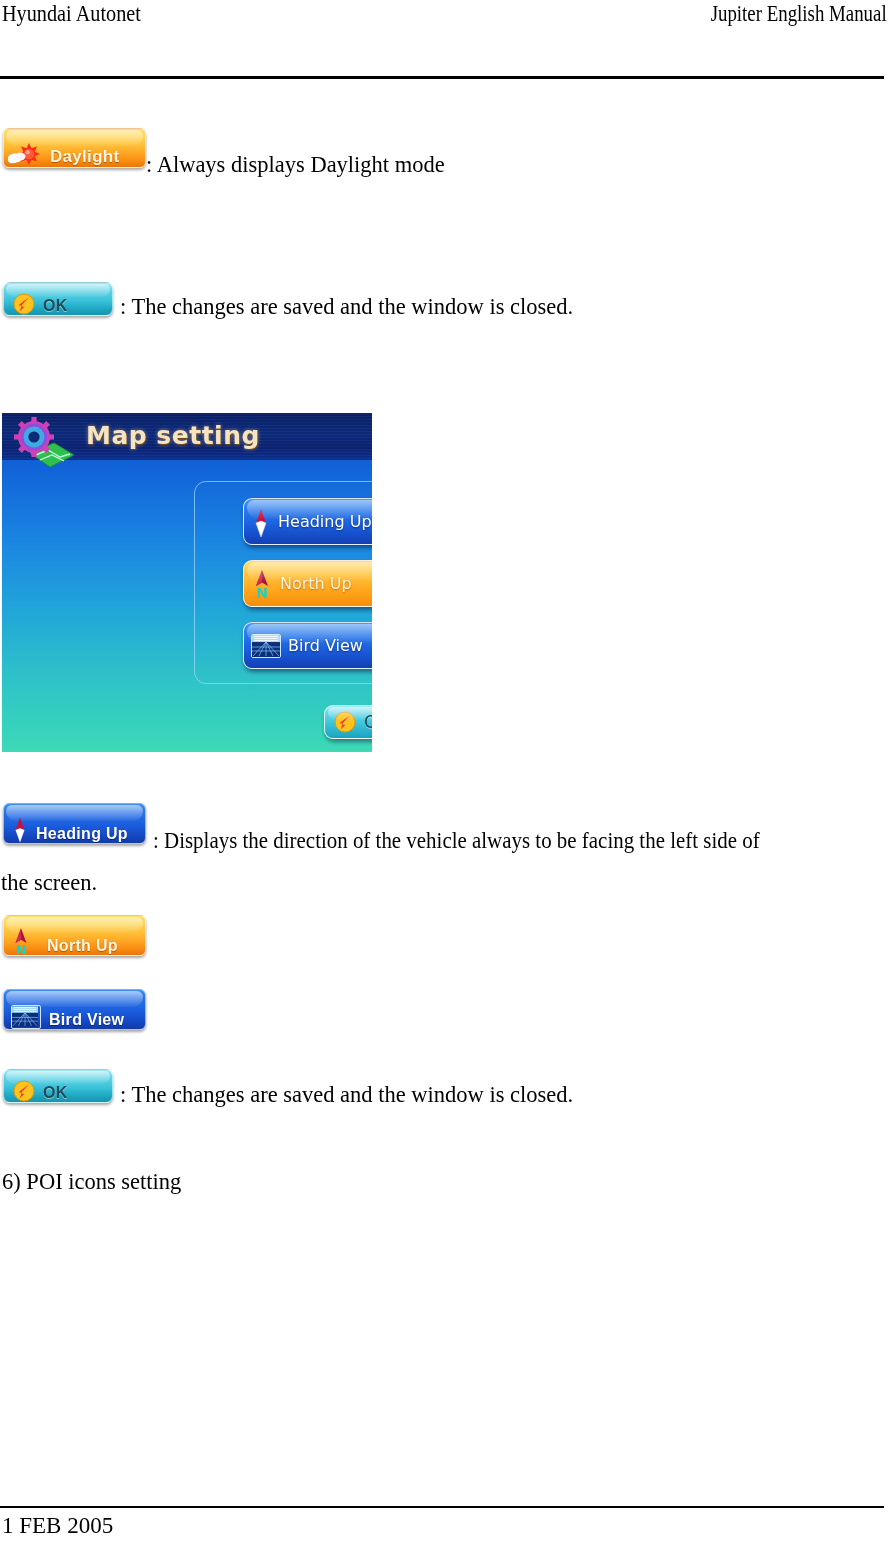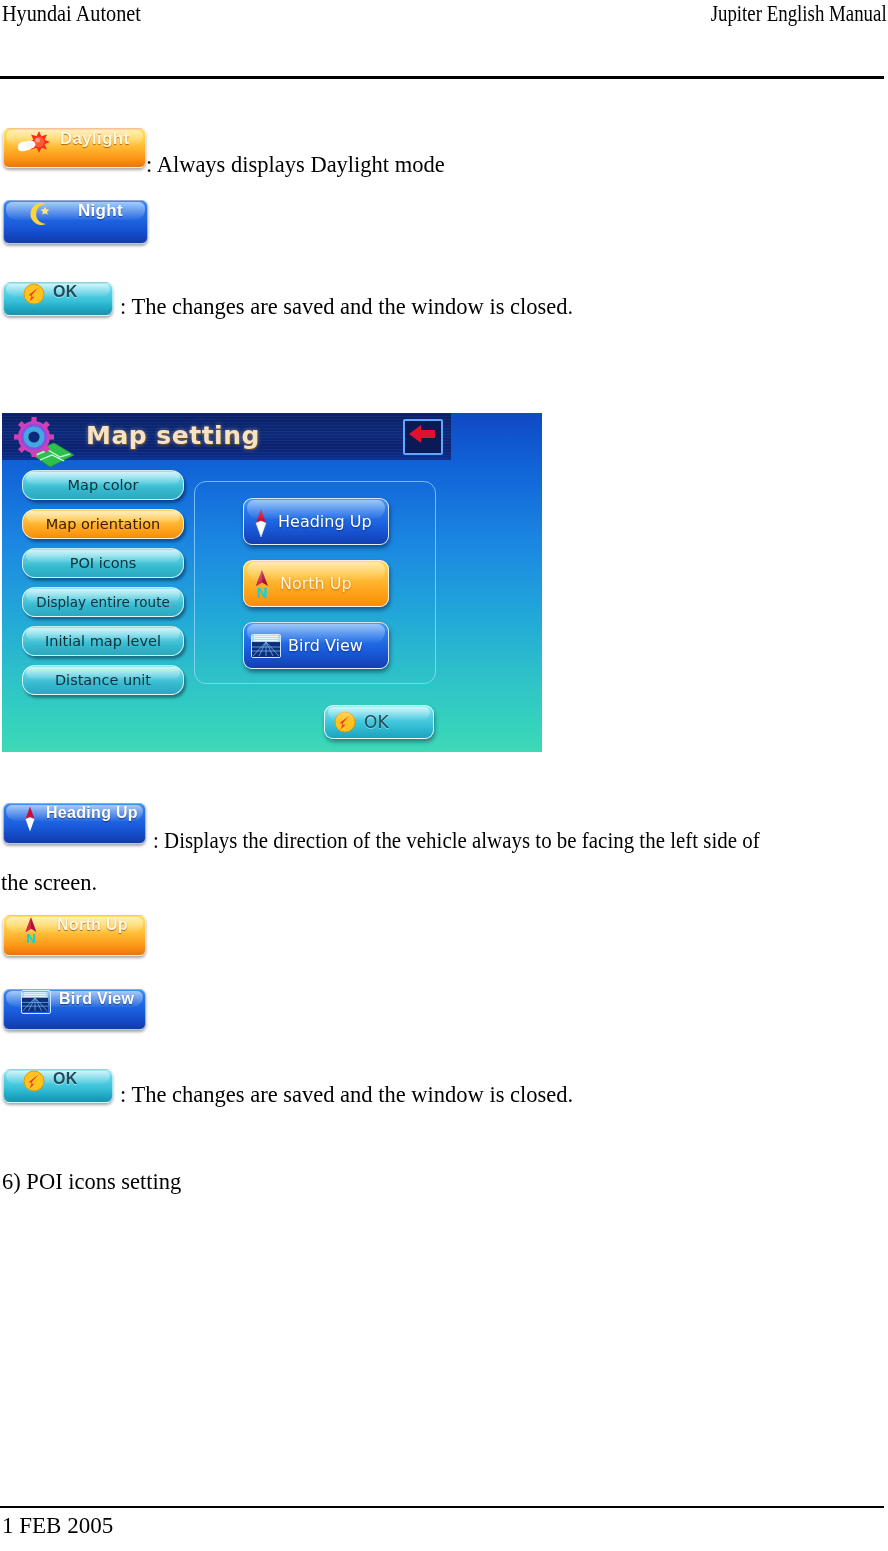--- a/index.html
+++ b/index.html
@@ -87,27 +87,26 @@
     transform: scaleX(0.93);
     transform-origin: left top;
   }
 
   
   .gbtn {
     position: absolute;
     box-sizing: border-box;
     border-radius: 7px;
     display: flex;
-    align-items: flex-start;
+    align-items: flex-end;
     font-family: "Liberation Sans", "DejaVu Sans", sans-serif;
     font-weight: bold;
     overflow: hidden;
     border: 1px solid rgba(255,255,255,0.55);
     box-shadow: 0 2px 3px rgba(0,0,0,0.35);
-    padding-left: 10px;
   }
   .gbtn .lbl {
     position: relative;
     z-index: 3;
     color: #ffffff;
     text-shadow: 0 1px 1px rgba(0,0,0,0.45);
     letter-spacing: 0.3px;
   }
   .gbtn .ico {
     position: relative;
@@ -153,21 +152,21 @@
   .ico-needle { width: 20px; height: 28px; margin-left: 7px; position: relative; }
   .ico-northn { width: 22px; height: 28px; margin-left: 7px; position: relative; }
   .ico-bird { width: 28px; height: 22px; margin-left: 7px; position: relative;
               border: 1px solid #cfe8ff; border-radius: 2px; overflow: hidden;}
 
   
   .shot {
     position: absolute;
     left: 2px;
     top: 413px;
-    width: 540px;
+    width: 370px;
     height: 339px;
     background: linear-gradient(to bottom,
         #0f49c4 0%, #1163d8 16%, #1b86e2 38%, #22a8d8 60%,
         #2ec2c8 78%, #35d2bd 92%, #3fd9b6 100%);
     overflow: hidden;
     box-sizing: border-box;
   }
   .shot-title {
     position: absolute;
     left: 0; top: 0;
@@ -340,29 +339,20 @@
           <ellipse cx="7" cy="17" rx="7" ry="4.6" fill="#ffffff"></ellipse>
           <ellipse cx="12.5" cy="15.5" rx="5" ry="4" fill="#f6f6f6"></ellipse>
           <ellipse cx="4.5" cy="19" rx="4.5" ry="3.2" fill="#ffffff"></ellipse>
         </g>
       </svg>
     </span>
     <span class="lbl" style="font-size:17px; margin-left:8px;">Daylight</span>
   </div>
   <div class="txt" style="left:146px; top:152px;">: Always displays Daylight mode</div>
 
-  <div class="gbtn gb-blue" style="left:3px; top:200px; width:145px; height:44px; border-radius:6px;">
-    <span class="ico ico-moon">
-      <svg width="30" height="26" viewBox="0 0 30 26">
-        <path d="M20 3 A11 11 0 1 0 20 23 A8.6 8.6 0 1 1 20 3 Z" fill="#ffd33a"></path>
-        <path d="M19 5.5 l1.3 2.7 l3 .4 l-2.2 2.1 .55 3 -2.65-1.4 -2.65 1.4 .55-3 -2.2-2.1 3-.4 Z" fill="#ffe680"></path>
-      </svg>
-    </span>
-    <span class="lbl" style="font-size:17px; margin-left:22px;">Night</span>
-  </div>
 
   <div class="gbtn gb-cyan" style="left:3px; top:282px; width:110px; height:34px; border-radius:7px;">
     <span class="ico ico-ok">
       <svg width="22" height="22" viewBox="0 0 22 22">
         <circle cx="11" cy="11" r="10" fill="#ffc21e"></circle>
         <circle cx="11" cy="11" r="10" fill="none" stroke="#e09a00" stroke-width="1"></circle>
         <path d="M15.5 4.5 L7.5 13.5 L11.5 13.8 L6.5 18.5 L9 12.5 L5.5 12.2 Z" fill="#e8372a"></path>
       </svg>
     </span>
     <span class="lbl" style="font-size:16px; margin-left:8px; color:#1d4d5c;">OK</span>
@@ -404,40 +394,20 @@
         </svg>
       </span>
       <span class="ttl">Map setting</span>
       <span class="backbtn">
         <svg width="32" height="28" viewBox="0 0 32 28" style="display:block;">
           <path d="M30 9 L16 9 L16 4 L4 13 L16 22 L16 17 L30 17 Z" fill="#e01030"></path>
         </svg>
       </span>
     </div>
 
-    <div class="menu-col">
-      <div class="mbtn teal">
-        <span>Map color</span>
-      </div>
-      <div class="mbtn sel">
-        <span>Map orientation</span>
-      </div>
-      <div class="mbtn teal">
-        <span>POI icons</span>
-      </div>
-      <div class="mbtn teal">
-        <span style="font-size:13.5px;">Display entire route</span>
-      </div>
-      <div class="mbtn teal">
-        <span>Initial map level</span>
-      </div>
-      <div class="mbtn teal">
-        <span>Distance unit</span>
-      </div>
-    </div>
 
     <div class="opt-panel">
 
       <div class="obtn blue" style="top:16px;">
         <span class="ico ico-needle">
           <svg width="20" height="30" viewBox="0 0 20 30">
             <polygon points="10,1 15,15 10,13 5,15" fill="#c8103c"></polygon>
             <polygon points="5,15 10,13 15,15 10,29" fill="#ffffff"></polygon>
             <polygon points="5,15 10,13 15,15 10,29" fill="none" stroke="#d8d8d8" stroke-width="0.6"></polygon>
           </svg>

